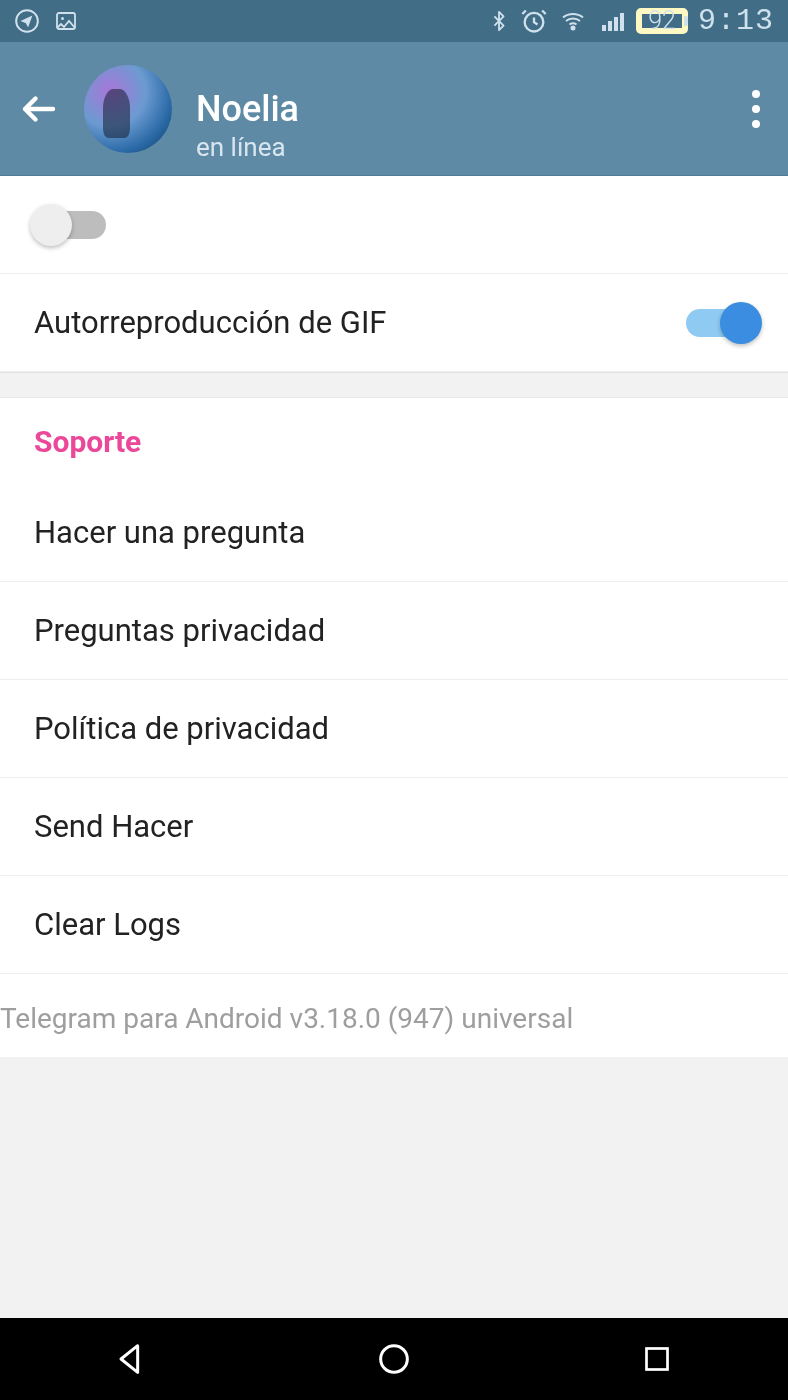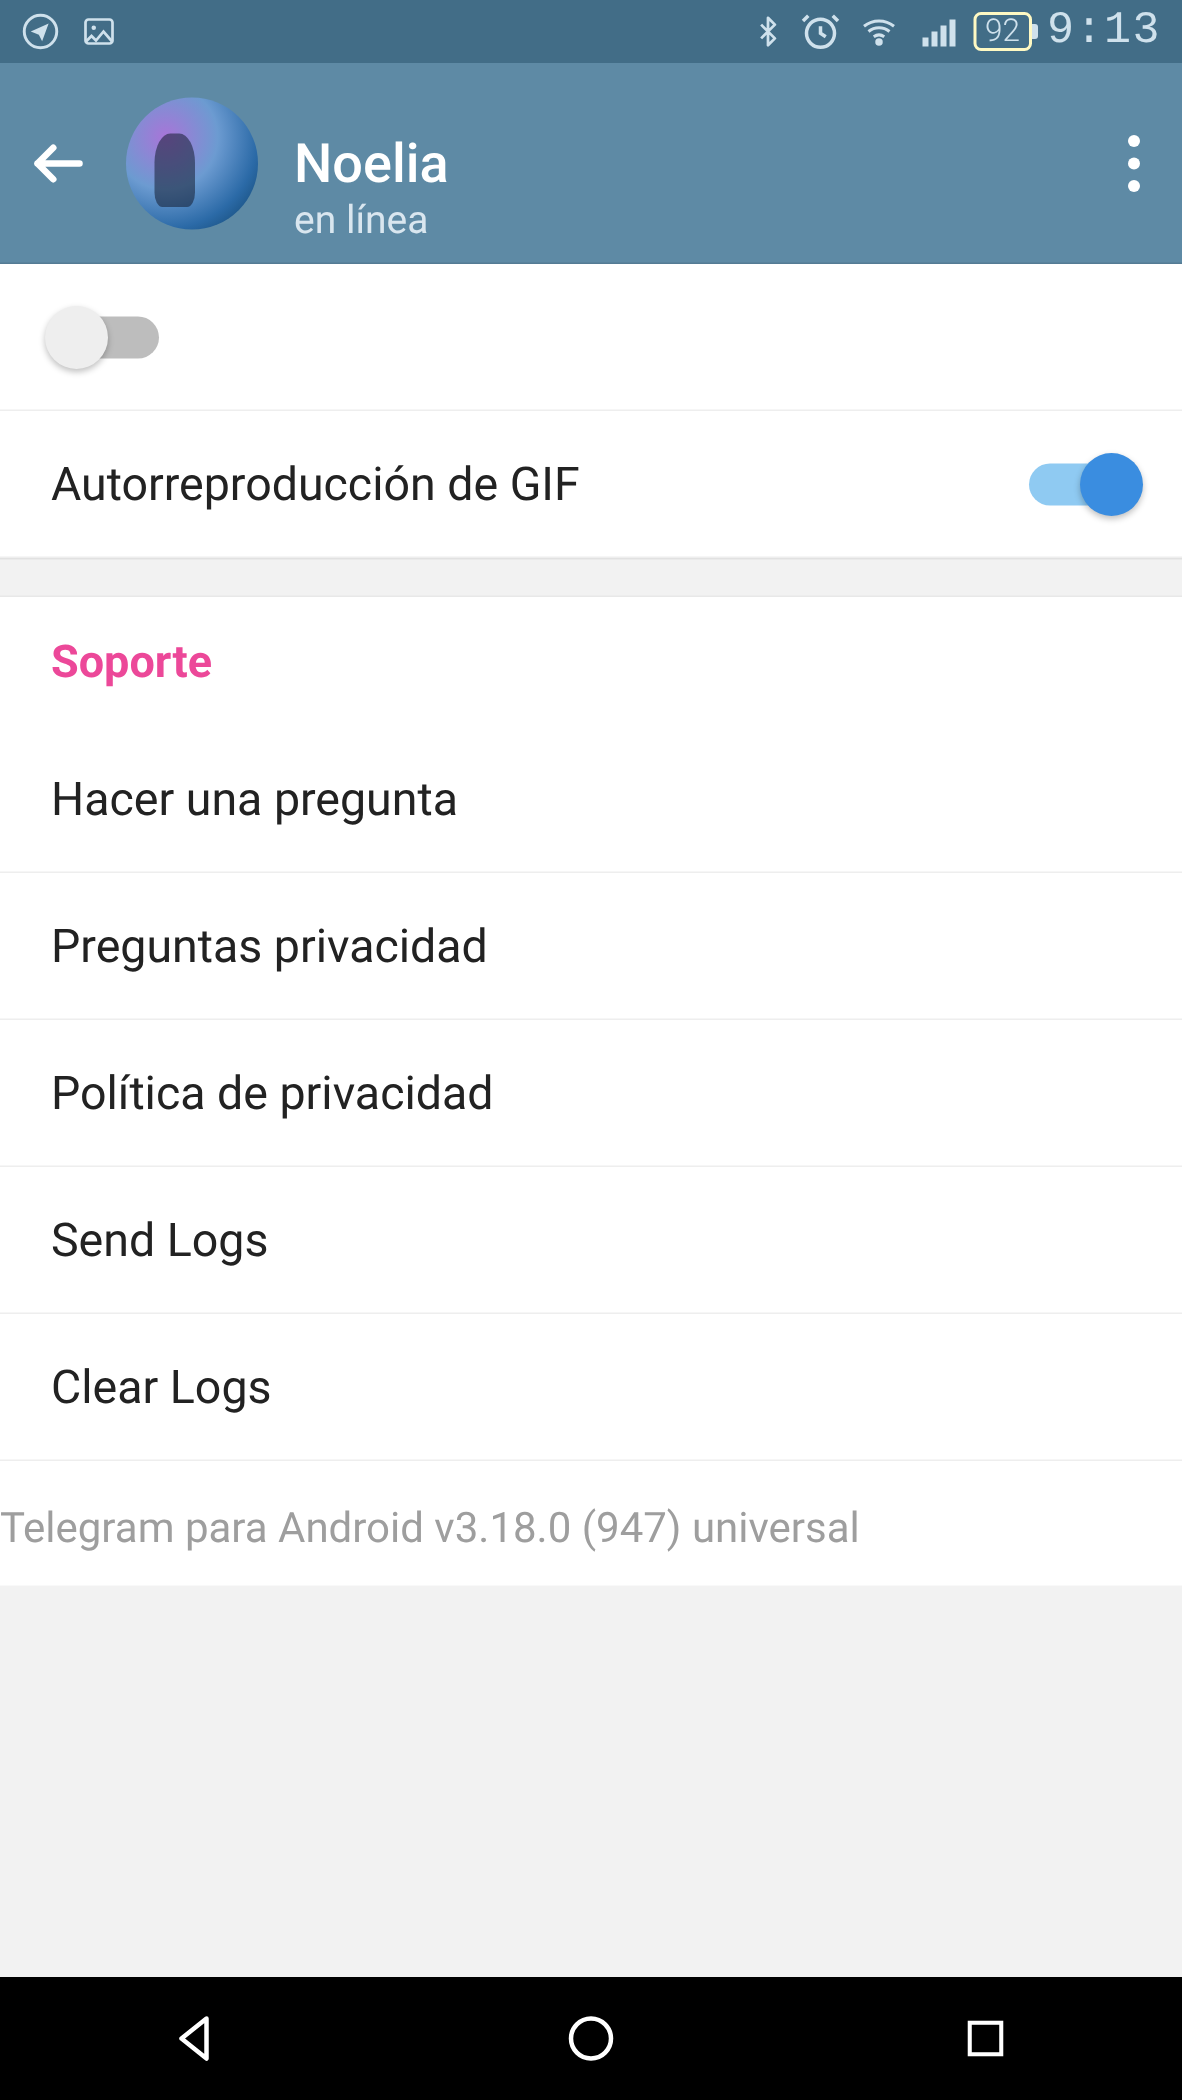--- a/index.html
+++ b/index.html
@@ -8,22 +8,22 @@
   
   .status-bar {
     height: 42px; background: #426d87; color: #cfe1ec;
     display: flex; align-items: center; justify-content: space-between;
     padding: 0 14px; font-size: 24px; font-weight: 300;
   }
   .status-left, .status-right { display: flex; align-items: center; gap: 14px; }
   .status-right { gap: 10px; }
   .status-icon { display: inline-flex; align-items: center; justify-content: center; }
   .battery-box {
-    border: 2px solid #fef9c3; border-radius: 5px; padding: 0 6px;
-    font-size: 21px; line-height: 22px; height: 26px; display: inline-flex; align-items: center;
+    border: 6px solid #fef9c3; border-radius: 5px; padding: 0 6px;
+    font-size: 25px; line-height: 22px; height: 26px; display: inline-flex; align-items: center;
     position: relative;
   }
   .battery-box::after {
     content: ""; position: absolute; right: -6px; top: 50%; transform: translateY(-50%);
     width: 4px; height: 10px; background: #cfe1ec; border-radius: 0 2px 2px 0;
   }
   .status-time { font-size: 30px; letter-spacing: 1px; font-family: Liberation Mono, monospace; }
 
   
   .app-header {
@@ -184,21 +184,21 @@
     <div class="row">
       <span>Hacer una pregunta</span>
     </div>
     <div class="row">
       <span>Preguntas privacidad</span>
     </div>
     <div class="row">
       <span>Política de privacidad</span>
     </div>
     <div class="row">
-      <span>Send Logs</span>
+      <span>Send Hacer</span>
     </div>
     <div class="row">
       <span>Clear Logs</span>
     </div>
   </div>
 
   <div class="version-row">
     <span>Telegram para Android v3.18.0 (947) universal</span>
   </div>
 

